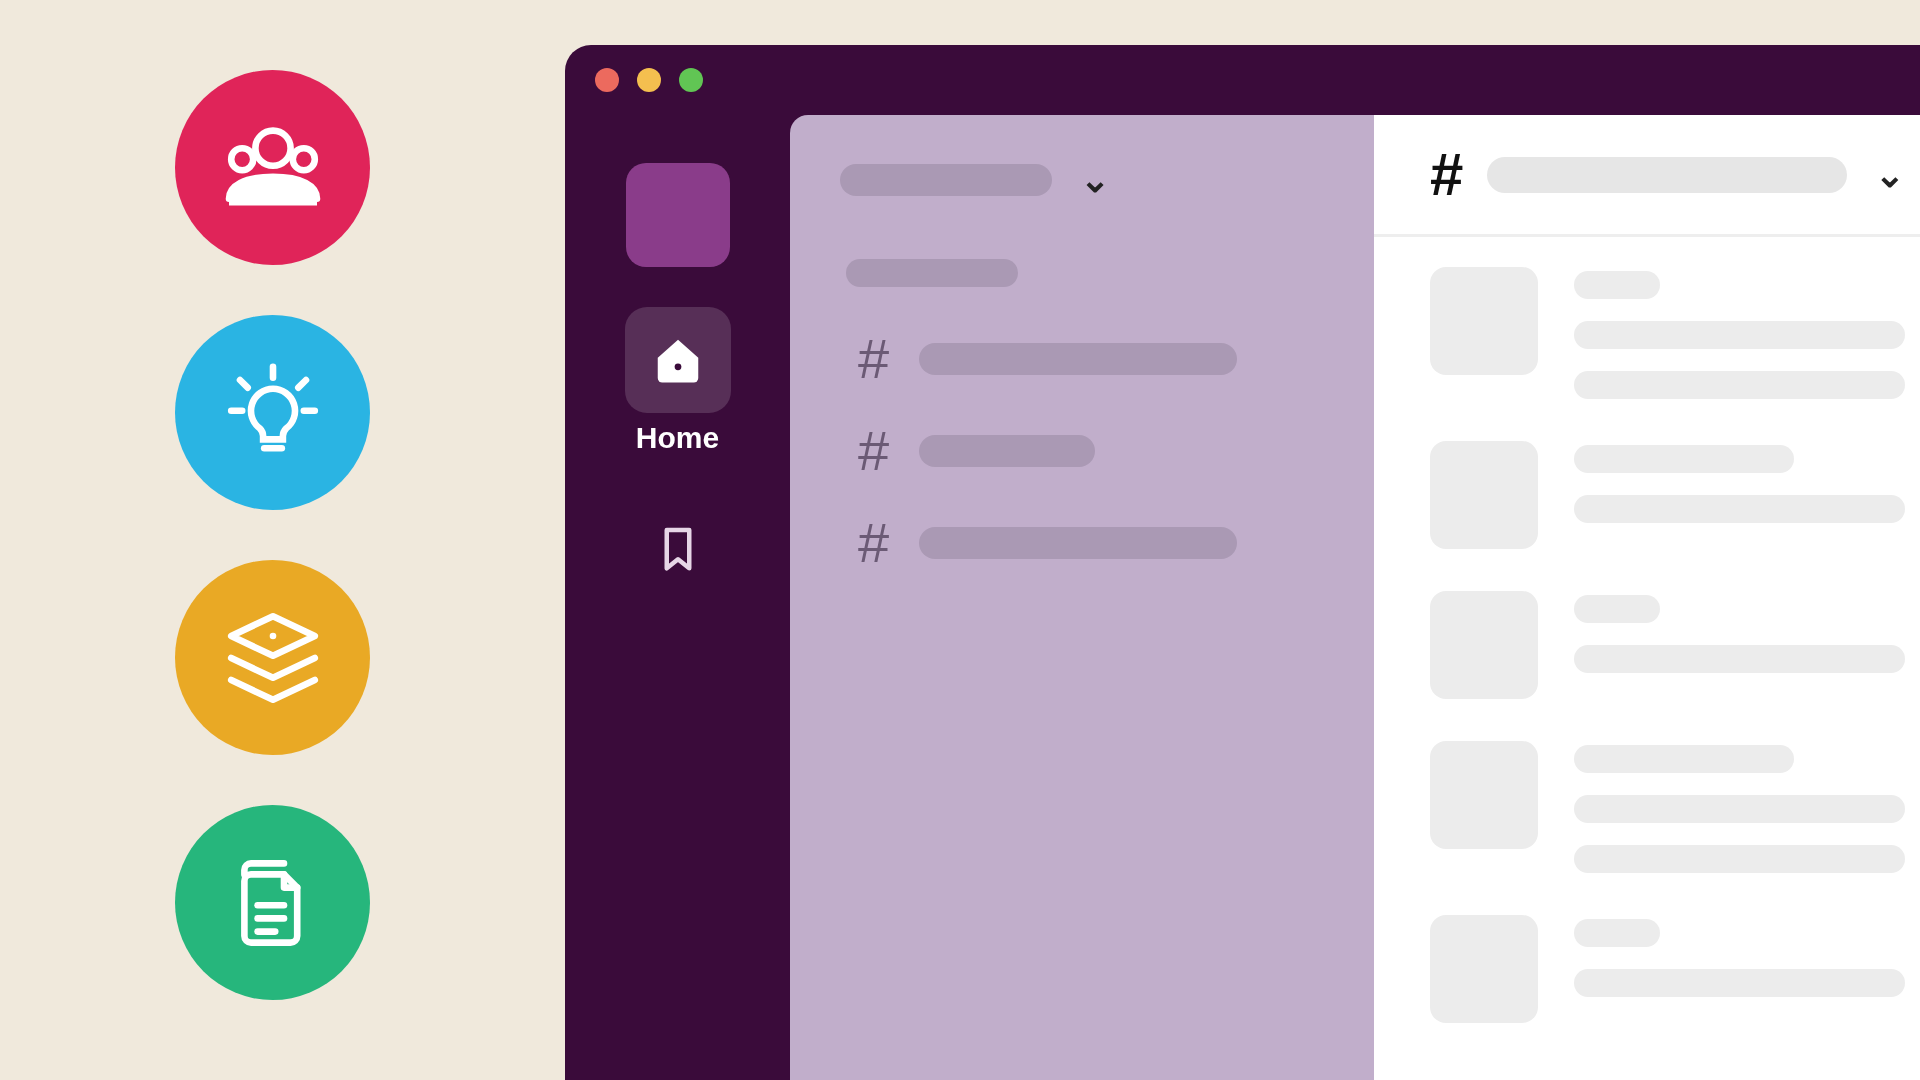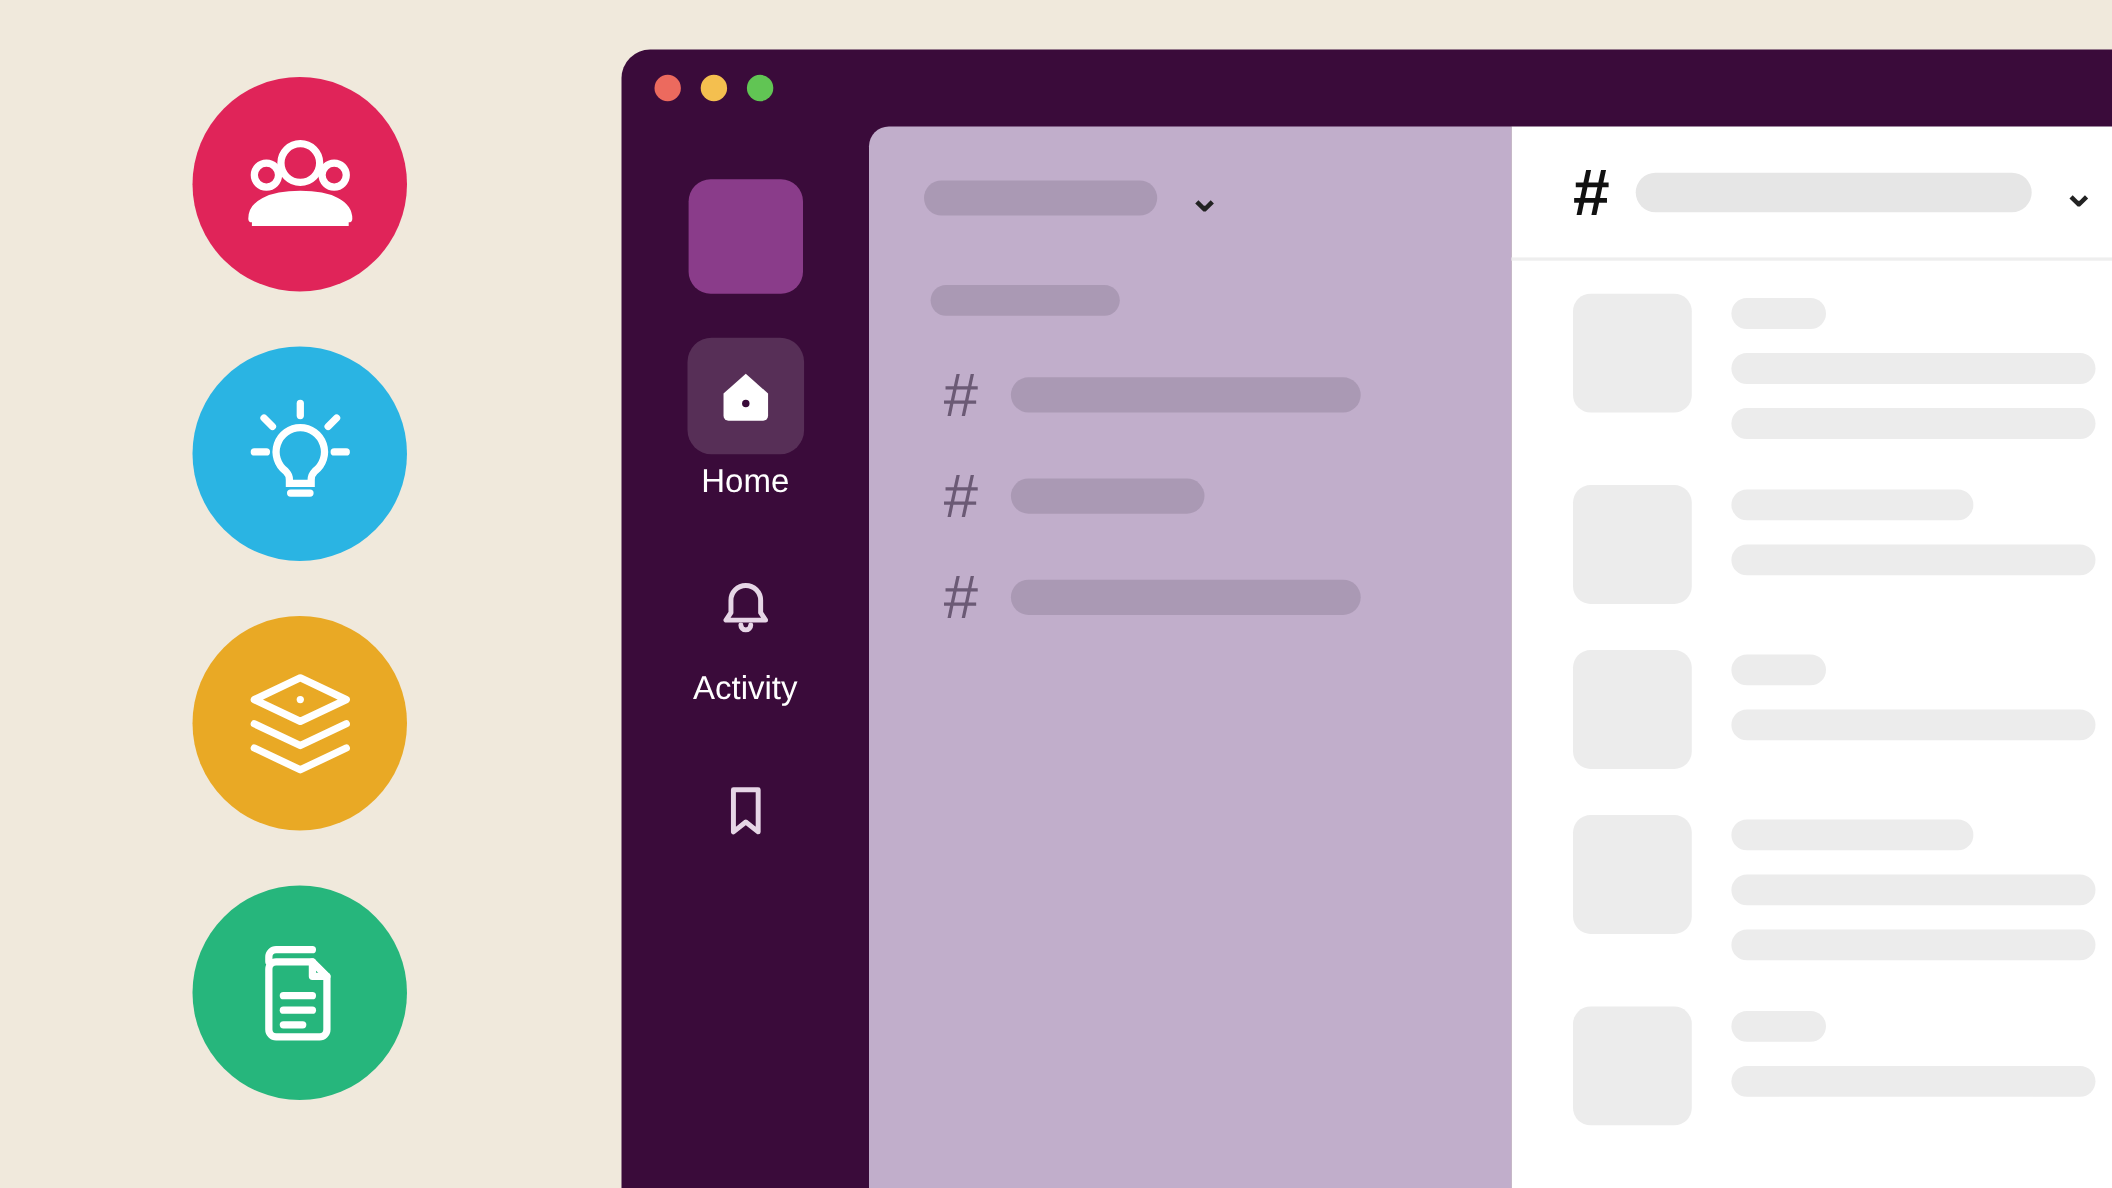--- a/index.html
+++ b/index.html
@@ -92,21 +92,21 @@
   display: flex;
   align-items: center;
   justify-content: center;
 }
 .rail-icon-box.active {
   background: rgba(255,255,255,0.15);
 }
 .rail-icon-box svg { width: 54px; height: 54px; }
 .rail-label {
   font-size: 30px;
-  font-weight: 400;
+  font-weight: 700;
   color: #fff;
   text-align: center;
 }
 
 
 .channel-sidebar {
   width: 584px;
   background: #c1aecb;
   border-top-left-radius: 18px;
   padding: 44px 50px;
@@ -263,29 +263,20 @@
         <div class="rail-icon-box active">
           <svg viewBox="0 0 48 48" fill="#fff">
             <path d="M24 6 6 22v18a4 4 0 004 4h28a4 4 0 004-4V22z"></path>
             <circle cx="24" cy="30" r="3" fill="#3a0b3a"></circle>
           </svg>
         </div>
         <div class="rail-label">Home</div>
       </div>
 
 
-      <div class="rail-item">
-        <div class="rail-icon-box">
-          <svg viewBox="0 0 48 48" fill="none" stroke="#e6d6e6" stroke-width="4" stroke-linecap="round" stroke-linejoin="round">
-            <path d="M36 32V22a12 12 0 10-24 0v10l-4 6h32z"></path>
-            <path d="M20 42a4 4 0 008 0"></path>
-          </svg>
-        </div>
-        <div class="rail-label">Activity</div>
-      </div>
 
       <div class="rail-item">
         <div class="rail-icon-box">
           <svg viewBox="0 0 48 48" fill="none" stroke="#e6d6e6" stroke-width="4" stroke-linecap="round" stroke-linejoin="round">
             <path d="M14 8h20v34l-10-8-10 8z"></path>
           </svg>
         </div>
       </div>
     </div>
 

